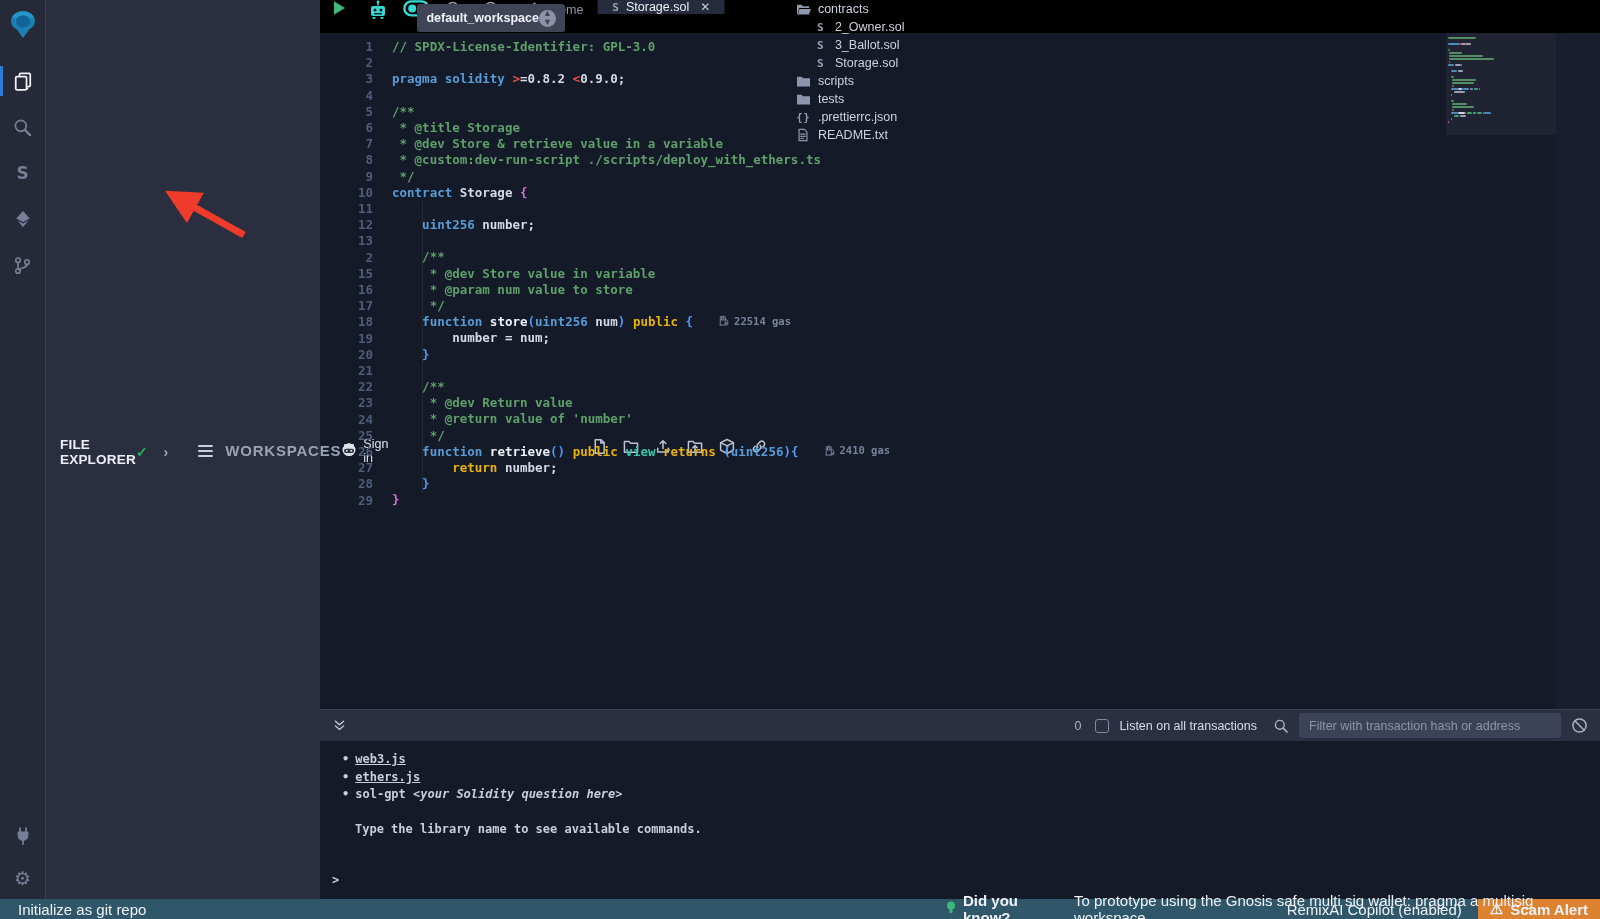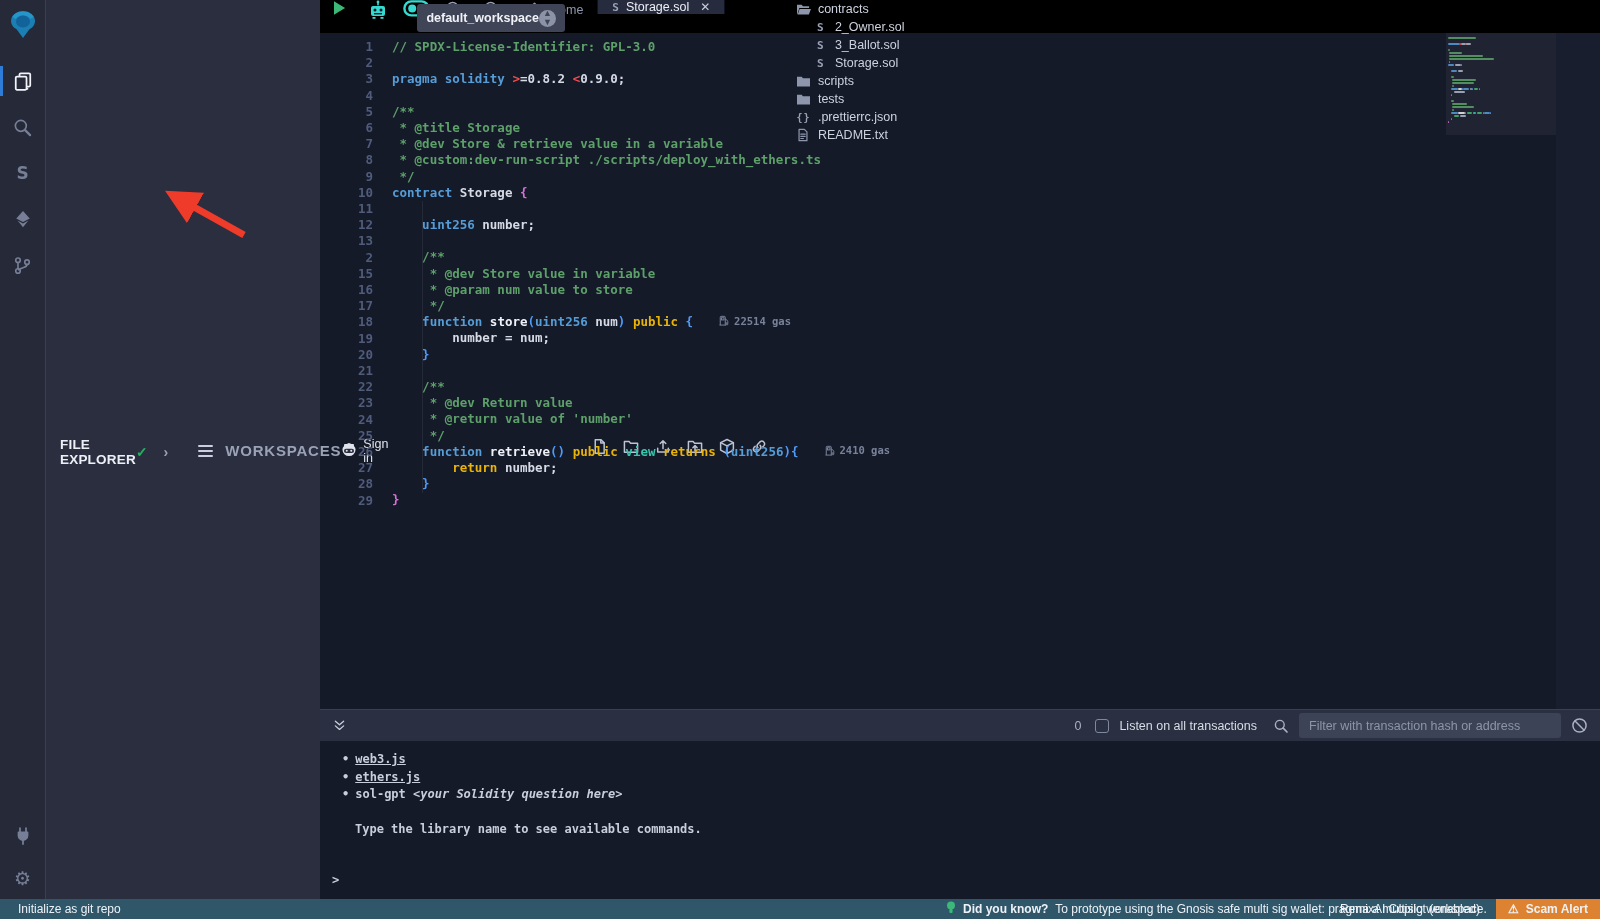--- a/index.html
+++ b/index.html
@@ -96,21 +96,21 @@
                color:#c8cedb; padding-top:10px; position:relative; }
   .term-line { padding-left:35px; }
   .term-line.bullet { padding-left:22px; }
   .term-line .dot { margin-right:6px; }
   .term-link { text-decoration:underline; cursor:pointer; color:#c8cedb; }
   .term-italic { font-style:italic; }
   .term-prompt { position:absolute; left:12px; bottom:10px; color:#c8cedb; }
 
   
   .statusbar { height:20px; background:#30566a; display:flex; align-items:center;
-               color:#eef2f6; font-size:12px; position:relative; flex-shrink:0; }
+               color:#eef2f6; font-size:15px; position:relative; flex-shrink:0; }
   .sb-left { margin-left:18px; }
   .sb-tip { position:absolute; left:946px; display:flex; align-items:center; gap:7px; }
   .sb-tip b { font-weight:bold; }
   .sb-right { margin-left:auto; display:flex; align-items:center; height:100%; }
   .sb-copilot { margin-right:16px; }
   .scam { height:100%; background:#dd8231; display:flex; align-items:center; gap:7px;
           padding:0 12px; font-weight:bold; cursor:pointer; }
 </style>
 </head>
 <body>

